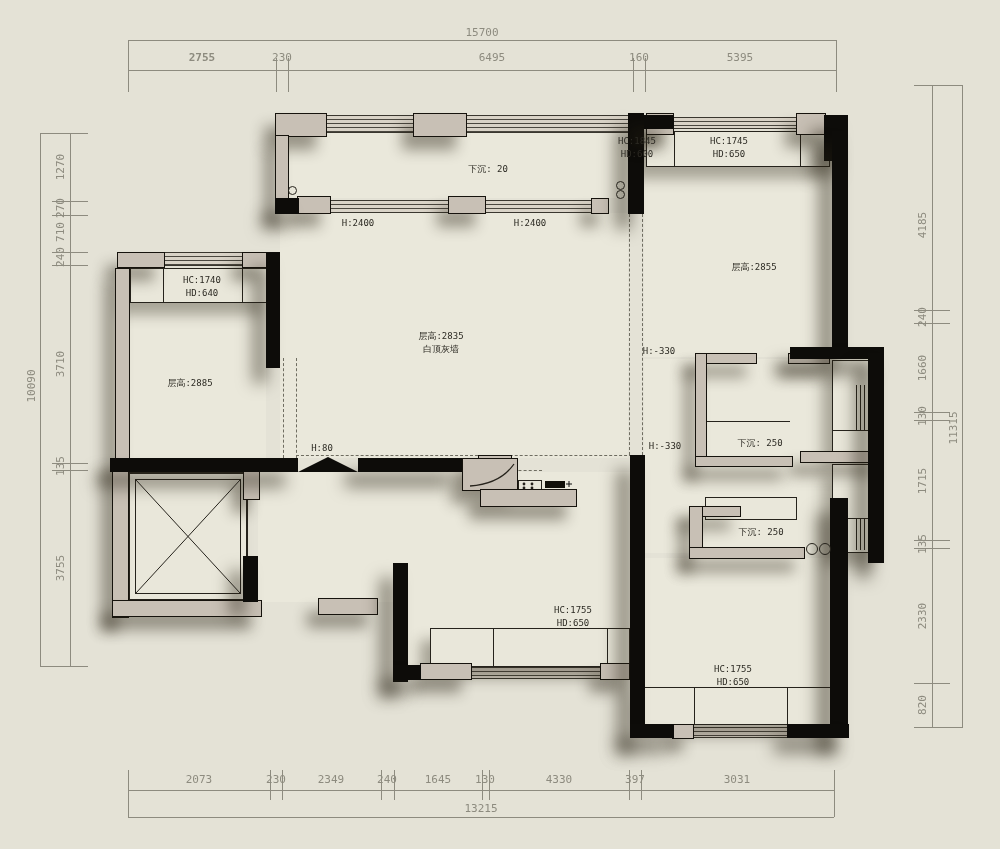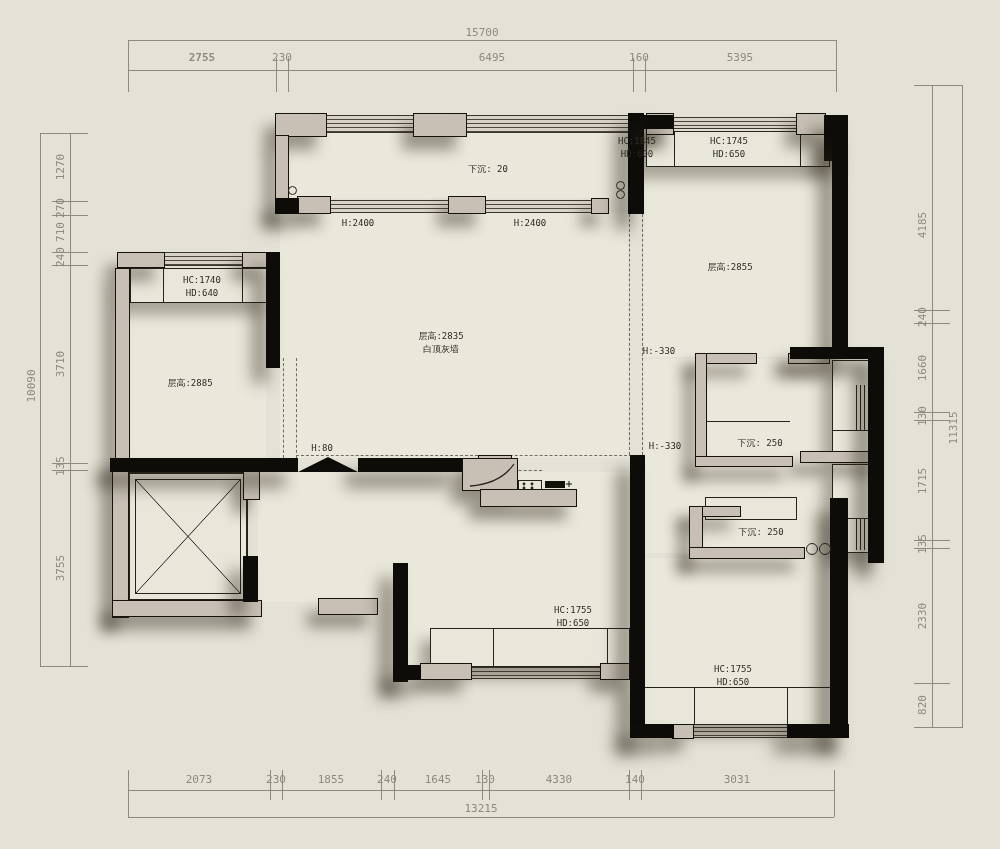--- a/index.html
+++ b/index.html
@@ -184,26 +184,26 @@
       <div class="abs dline" style="left: 394px; top: 770px; width: 1px; height: 30px;"></div>
       <div class="abs dline" style="left: 482px; top: 770px; width: 1px; height: 30px;"></div>
       <div class="abs dline" style="left: 489px; top: 770px; width: 1px; height: 30px;"></div>
       <div class="abs dline" style="left: 629px; top: 770px; width: 1px; height: 30px;"></div>
       <div class="abs dline" style="left: 641px; top: 770px; width: 1px; height: 30px;"></div>
       <div class="abs dline" style="left: 834px; top: 770px; width: 1px; height: 30px;"></div>
       <div class="abs dline" style="left: 128px; top: 770px; width: 1px; height: 47px;"></div>
       <div class="abs dline" style="left: 834px; top: 770px; width: 1px; height: 47px;"></div>
       <span class="abs dim" style="left: 199px; top: 779px;">2073</span>
       <span class="abs dim" style="left: 276px; top: 779px;">230</span>
-      <span class="abs dim" style="left: 331px; top: 779px;">1855</span>
+      <span class="abs dim" style="left: 331px; top: 779px;">2349</span>
       <span class="abs dim" style="left: 387px; top: 779px;">240</span>
       <span class="abs dim" style="left: 438px; top: 779px;">1645</span>
       <span class="abs dim" style="left: 485px; top: 779px;">130</span>
       <span class="abs dim" style="left: 559px; top: 779px;">4330</span>
-      <span class="abs dim" style="left: 635px; top: 779px;">140</span>
+      <span class="abs dim" style="left: 635px; top: 779px;">397</span>
       <span class="abs dim" style="left: 737px; top: 779px;">3031</span>
       <span class="abs dim" style="left: 481px; top: 808px;">13215</span>
       <div class="abs dline" style="left: 70px; top: 133px; width: 1px; height: 533px;"></div>
       <div class="abs dline" style="left: 40px; top: 133px; width: 1px; height: 533px;"></div>
       <div class="abs dline" style="left: 52px; top: 133px; width: 36px; height: 1px;"></div>
       <div class="abs dline" style="left: 52px; top: 201px; width: 36px; height: 1px;"></div>
       <div class="abs dline" style="left: 52px; top: 215px; width: 36px; height: 1px;"></div>
       <div class="abs dline" style="left: 52px; top: 252px; width: 36px; height: 1px;"></div>
       <div class="abs dline" style="left: 52px; top: 265px; width: 36px; height: 1px;"></div>
       <div class="abs dline" style="left: 52px; top: 463px; width: 36px; height: 1px;"></div>
@@ -248,21 +248,21 @@
       <div class="abs rlabel" style="left: 488px; top: 163px;">下沉: 20</div>
       <div class="abs rlabel" style="left: 729px; top: 135px;">HC:1745
 HD:650</div>
       <div class="abs rlabel" style="left: 358px; top: 217px;">H:2400</div>
       <div class="abs rlabel" style="left: 530px; top: 217px;">H:2400</div>
       <div class="abs rlabel" style="left: 202px; top: 274px;">HC:1740
 HD:640</div>
       <div class="abs rlabel" style="left: 190px; top: 377px;">层高:2885</div>
       <div class="abs rlabel" style="left: 441px; top: 330px;">层高:2835
 白顶灰墙</div>
-      <div class="abs rlabel" style="left: 730px; top: 261px;">层高:2855</div>
+      <div class="abs rlabel" style="left: 754px; top: 261px;">层高:2855</div>
       <div class="abs rlabel" style="left: 659px; top: 345px;">H:-330</div>
       <div class="abs rlabel" style="left: 665px; top: 440px;">H:-330</div>
       <div class="abs rlabel" style="left: 760px; top: 437px;">下沉: 250</div>
       <div class="abs rlabel" style="left: 761px; top: 526px;">下沉: 250</div>
       <div class="abs rlabel" style="left: 322px; top: 442px;">H:80</div>
       <div class="abs rlabel" style="left: 573px; top: 604px;">HC:1755
 HD:650</div>
       <div class="abs rlabel" style="left: 733px; top: 663px;">HC:1755
 HD:650</div>
     </div>

